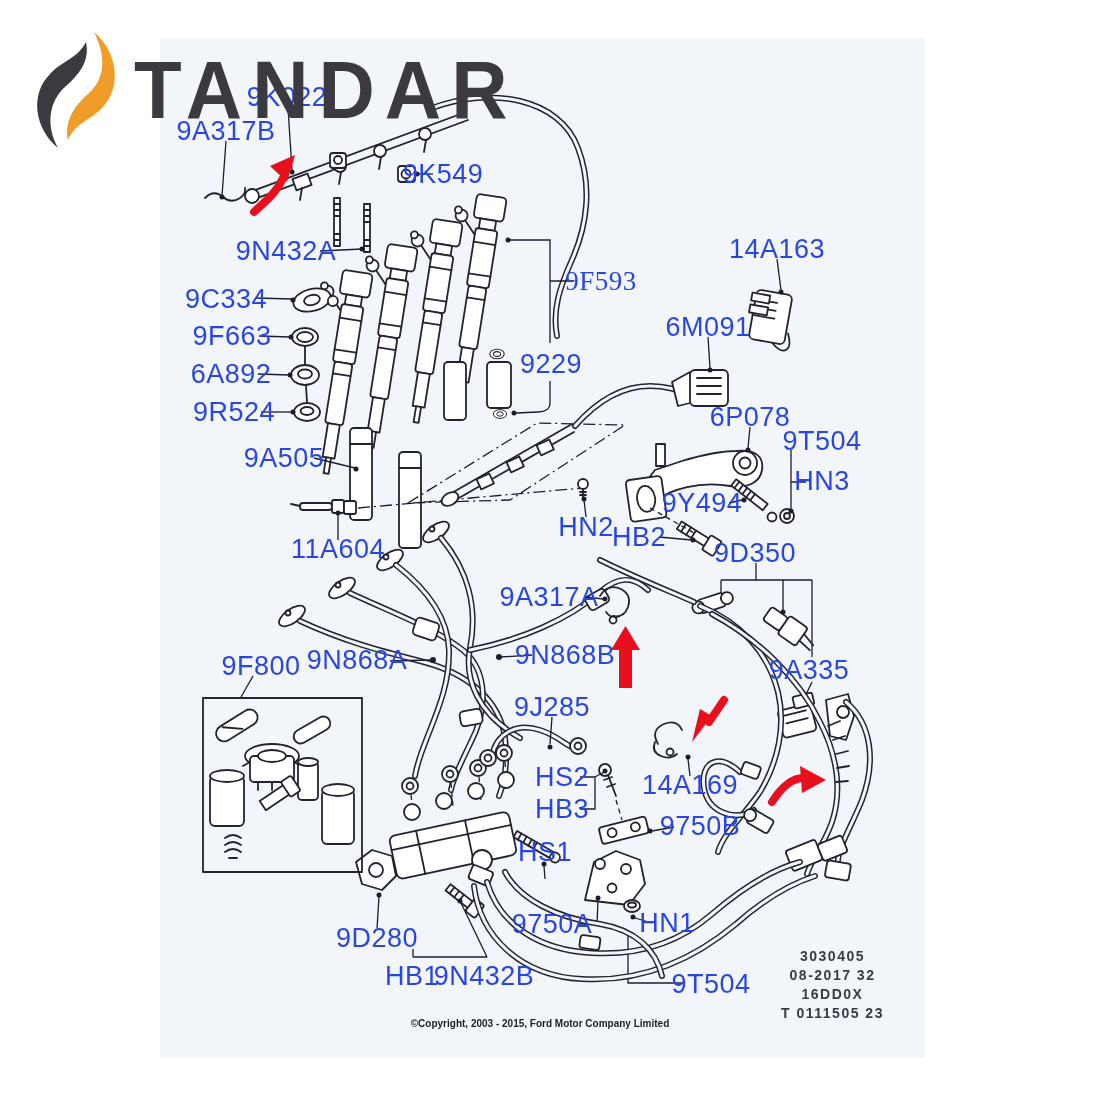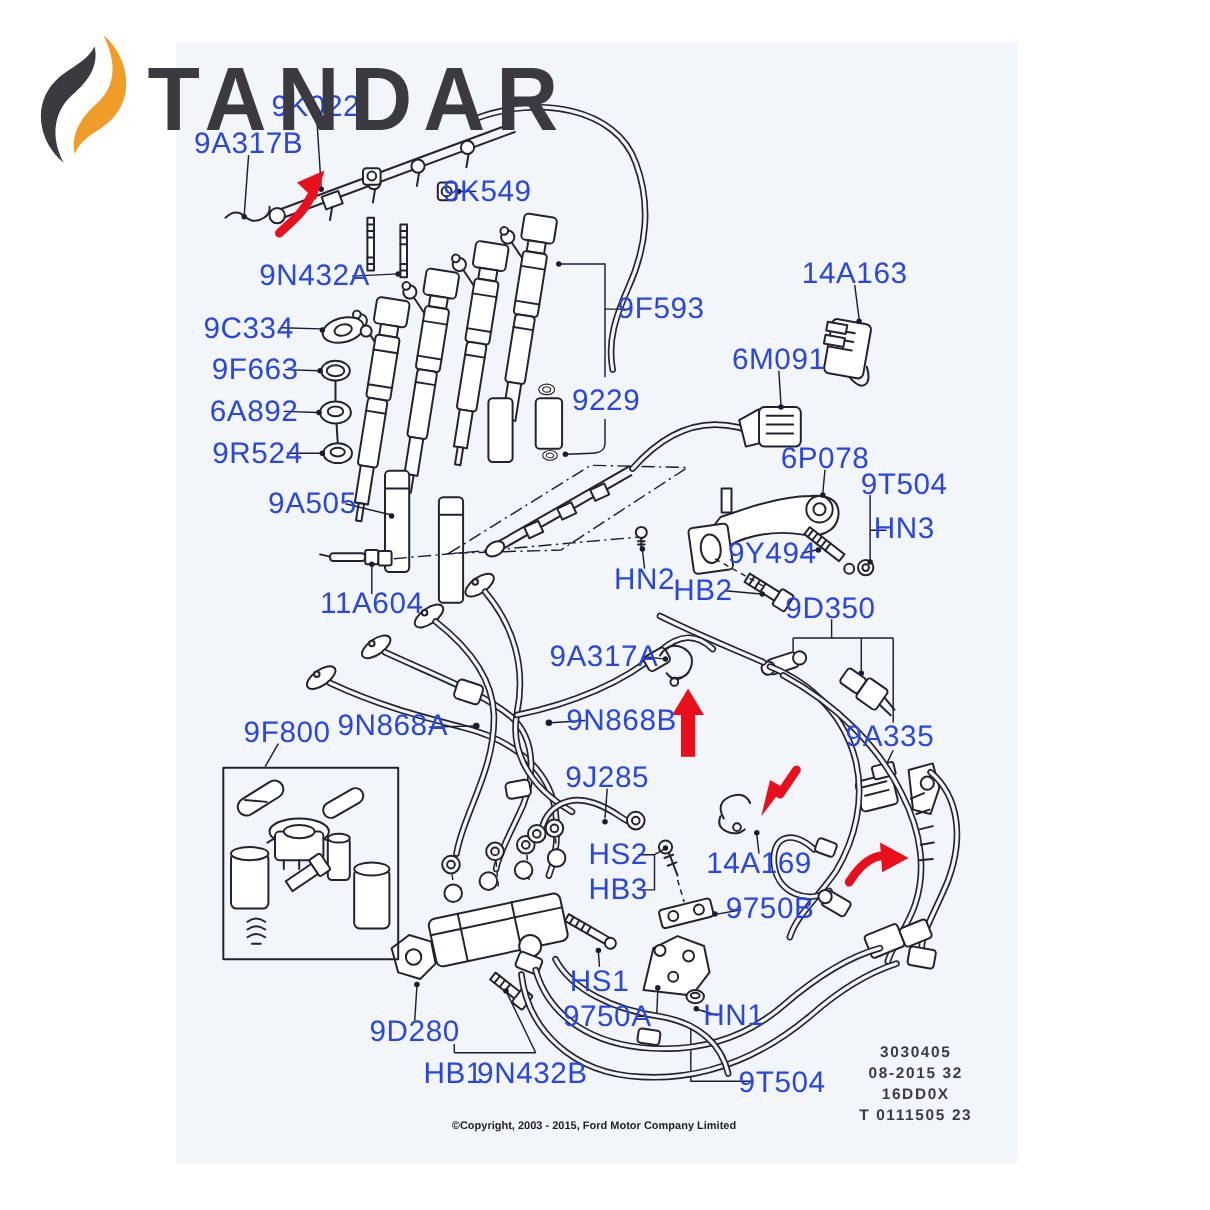--- a/index.html
+++ b/index.html
@@ -38,21 +38,21 @@
 
 <div id="canvas">
 
   <div id="plate"></div>
 
   <div id="labels">
       <div class="plabel under-logo" style="left: 287px; top: 97px;">9K022</div>
       <div class="plabel" style="left: 226px; top: 131px; text-align: center;">9A317B</div>
       <div class="plabel" style="left: 443px; top: 174px;">9K549</div>
       <div class="plabel" style="left: 286px; top: 251px;">9N432A</div>
-      <div class="plabel" style="left: 601px; top: 281px;">9F593</div>
+      <div class="plabel" style="left: 601px; top: 281px; font-family: Liberation Serif, serif;">9F593</div>
       <div class="plabel" style="left: 226px; top: 299px;">9C334</div>
       <div class="plabel" style="left: 232px; top: 336px;">9F663</div>
       <div class="plabel" style="left: 231px; top: 374px;">6A892</div>
       <div class="plabel" style="left: 234px; top: 412px;">9R524</div>
       <div class="plabel" style="left: 551px; top: 364px;">9229</div>
       <div class="plabel" style="left: 777px; top: 249px;">14A163</div>
       <div class="plabel" style="left: 708px; top: 327px;">6M091</div>
       <div class="plabel" style="left: 750px; top: 417px;">6P078</div>
       <div class="plabel" style="left: 822px; top: 441px;">9T504</div>
       <div class="plabel" style="left: 822px; top: 481px;">HN3</div>
@@ -65,21 +65,21 @@
       <div class="plabel" style="left: 549px; top: 597px;">9A317A</div>
       <div class="plabel" style="left: 357px; top: 660px;">9N868A</div>
       <div class="plabel" style="left: 565px; top: 655px;">9N868B</div>
       <div class="plabel" style="left: 261px; top: 666px;">9F800</div>
       <div class="plabel" style="left: 552px; top: 707px;">9J285</div>
       <div class="plabel" style="left: 809px; top: 670px;">9A335</div>
       <div class="plabel" style="left: 562px; top: 777px;">HS2</div>
       <div class="plabel" style="left: 690px; top: 785px; text-align: right;">14A169</div>
       <div class="plabel" style="left: 562px; top: 809px;">HB3</div>
       <div class="plabel" style="left: 700px; top: 826px;">9750B</div>
-      <div class="plabel" style="left: 545px; top: 892px;">HS1</div>
+      <div class="plabel" style="left: 545px; top: 852px;">HS1</div>
       <div class="plabel" style="left: 552px; top: 924px;">9750A</div>
       <div class="plabel" style="left: 667px; top: 923px;">HN1</div>
       <div class="plabel" style="left: 377px; top: 938px;">9D280</div>
       <div class="plabel" style="left: 412px; top: 976px;">HB1</div>
       <div class="plabel" style="left: 484px; top: 976px;">9N432B</div>
       <div class="plabel" style="left: 711px; top: 984px;">9T504</div>
     </div>
 
   <svg id="art" width="1100" height="1100" viewBox="0 0 1100 1100">
     <defs>
@@ -465,17 +465,17 @@
     <svg width="120" height="120" viewBox="0 0 120 120">
       <path d="M30,118 C6,98 2,64 22,44 C34,31 50,28 58,12 C62,30 52,44 38,56 C20,72 18,96 30,118 Z" fill="#3a3a40"></path>
       <path d="M66,2 C90,22 94,58 74,78 C62,91 48,92 40,110 C36,92 46,76 60,64 C78,48 78,26 66,2 Z" fill="#f09c28"></path>
     </svg>
     <div id="logo-text">TANDAR</div>
   </div>
 
   <div id="copyright">©Copyright, 2003 - 2015, Ford Motor Company Limited</div>
   <div id="code-block">
       <div>3030405</div>
-      <div>08-2015 32</div>
+      <div>08-2017 32</div>
       <div>16DD0X</div>
       <div>T 0111505 23</div>
     </div>
 </div>
 
 </body></html>

